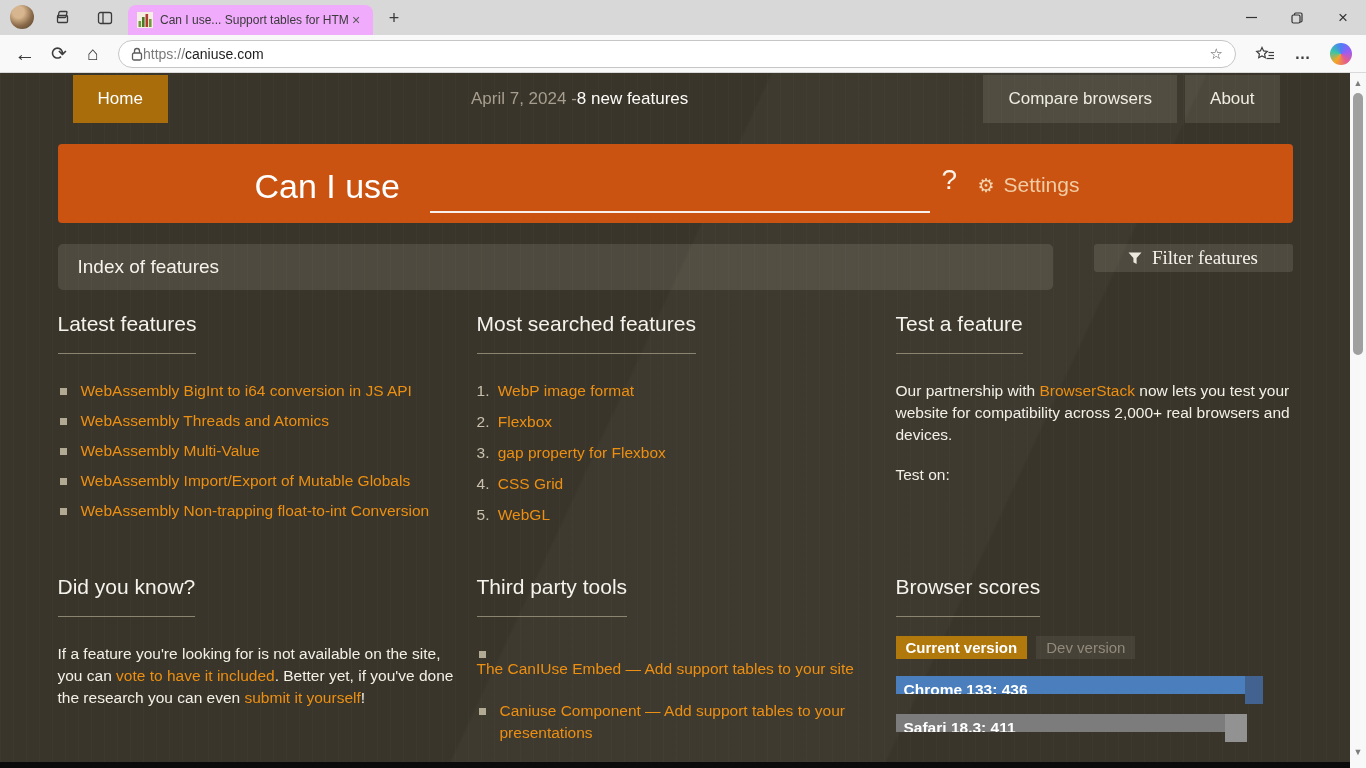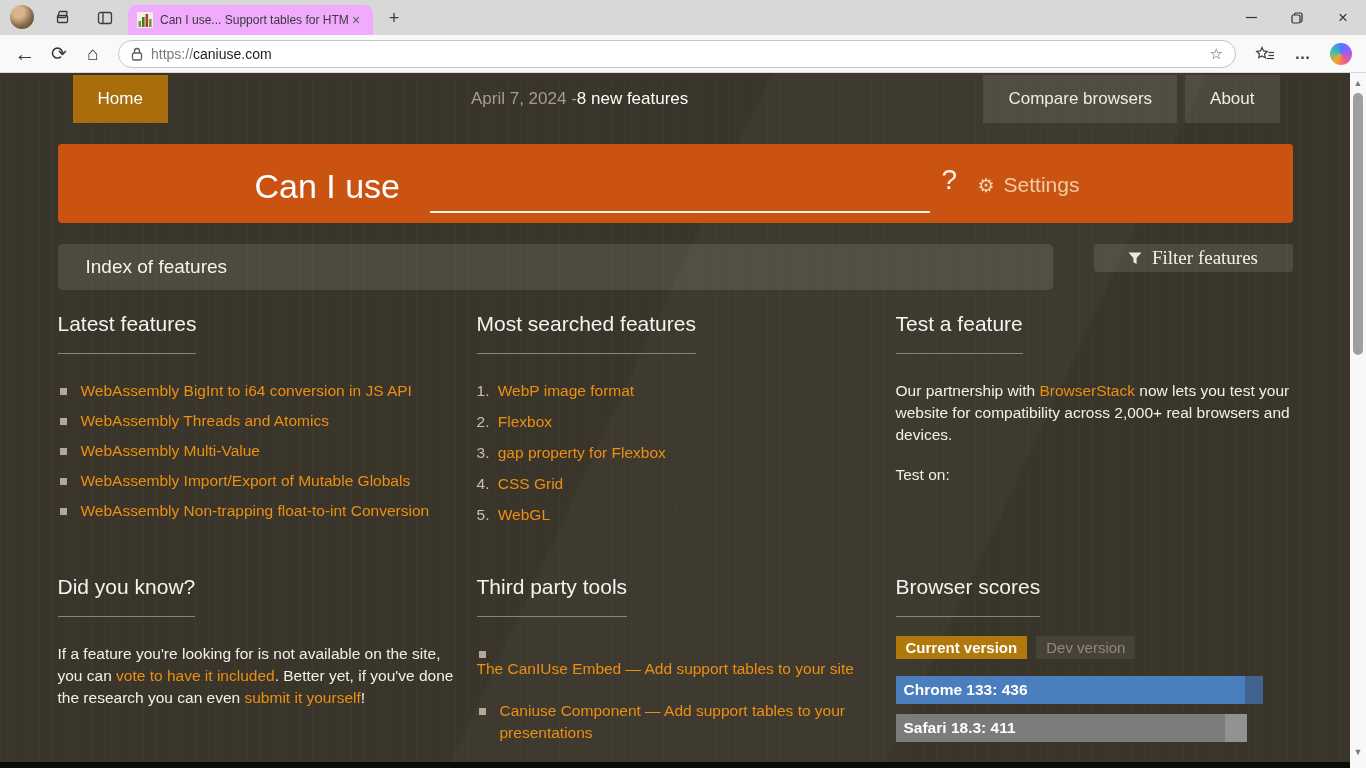--- a/index.html
+++ b/index.html
@@ -24,21 +24,21 @@
   .winbtn { width:46px; height:35px; display:flex; align-items:center; justify-content:center;
     color:#333; cursor:pointer; }
 
   .toolbar { position:absolute; top:35px; left:0; width:1366px; height:38px; background:#f9f9f9;
     display:flex; align-items:center; border-bottom:1px solid #d9d9d9; }
   .nav-icon { width:34px; height:30px; display:flex; align-items:center; justify-content:center;
     font-size:19px; color:#3d3d3d; cursor:pointer; flex:0 0 34px; }
   .nav-icon.back { margin-left:8px; font-size:21px; }
   .urlbar { flex:1; height:28px; margin:0 10px 0 8px; background:#fff; border:1px solid #c6c6c6;
     border-radius:14px; display:flex; align-items:center; padding:0 12px; }
-  .url-text { flex:1; font-size:14px; color:#1d1d1d; margin-left:8px; }
+  .url-text { flex:1; font-size:14px; color:#1d1d1d; }
   .url-scheme { color:#7b7b7b; }
   .url-star { font-size:15px; color:#555; cursor:pointer; }
   .tb-right { display:flex; align-items:center; margin-right:6px; }
   .tb-right > div { width:38px; height:30px; display:flex; align-items:center; justify-content:center; cursor:pointer; }
   .dots { font-size:16px; color:#3d3d3d; letter-spacing:1px; font-weight:bold; }
   .copilot { width:22px; height:22px; border-radius:50%;
     background:conic-gradient(#4f7df7,#9a5cf5,#e65c8f,#f5a623,#37c5ab,#4f7df7); }
 
   
   .page { position:absolute; top:73px; left:0; width:1350px; height:695px; overflow:hidden;
@@ -61,21 +61,21 @@
   .banner-title { position:absolute; left:197px; top:23px; font-size:34px; color:#fff; font-weight:400; }
   .banner-search { position:absolute; left:372px; top:31px; width:500px; height:38px; background:transparent;
     border:none; border-bottom:2px solid rgba(255,255,255,0.92); outline:none; font-size:22px; color:#fff; }
   .banner-help { position:absolute; left:884px; top:20px; font-size:28px; color:#fdf4ea; cursor:pointer; }
   .banner-settings { position:absolute; left:920px; top:29px; display:flex; align-items:center; gap:9px;
     color:#f2cda4; font-size:21px; cursor:pointer; }
   .gear { font-size:19px; color:#f5d6b0; }
 
   .indexrow { display:flex; margin-top:21px; gap:41px; }
   .indexbar { width:995px; height:46px; background:rgba(255,245,225,0.115); border-radius:5px;
-    line-height:46px; padding-left:28px; font-size:19px; color:#f5f3ec; }
+    line-height:46px; padding-left:20px; font-size:19px; color:#f5f3ec; }
   .filterbtn { flex:1; height:28px; background:rgba(255,245,225,0.115); border-radius:3px;
     display:flex; align-items:center; justify-content:center; gap:10px; font-size:19px; color:#f5f3ec; cursor:pointer;font-family:Liberation Serif, serif; }
 
   .grid { display:grid; grid-template-columns:1fr 1fr 1fr; column-gap:22px; margin-top:22px; }
   .grid2 { margin-top:40px; }
 
   h2 { font-size:21px; font-weight:400; color:#f5f3ed; }
   h2 span { display:inline-block; padding-bottom:17px; border-bottom:1px solid #8a8470; }
 
   .col-body { margin-top:26px; font-size:15.5px; line-height:22px; }
@@ -92,21 +92,21 @@
   .para { color:#f3f0e8; }
   .teston { margin-top:18px; }
   .devices { display:grid; grid-template-columns:1fr 1fr; margin-top:17px; }
 
   .score-btns { display:flex; gap:9px; margin-top:19px; }
   .score-btn { font-size:15px; padding:3px 10px; cursor:pointer; }
   .score-btn.active { background:#b1780c; color:#fff; font-weight:bold; }
   .score-btn.inactive { background:rgba(255,245,225,0.07); color:#918a7a; }
   .bars { margin-top:17px; }
   .barrow { display:flex; height:28px; margin-bottom:10px; }
-  .barmain { height:28px; line-height:28px; padding-left:8px; font-size:15.5px; font-weight:bold; color:#fff;
+  .barmain { height:18px; line-height:28px; padding-left:8px; font-size:15.5px; font-weight:bold; color:#fff;
     white-space:nowrap; overflow:hidden; }
   .barcap { height:28px; }
 
   
   .scrollbar { position:absolute; top:73px; right:0; width:16px; height:695px; background:#f8f8f8; }
   .sb-arrow { position:absolute; left:0; width:16px; height:16px; font-size:9px; color:#7d7d7d;
     display:flex; align-items:center; justify-content:center; cursor:pointer; }
   .sb-up { top:2px; } .sb-down { bottom:8px; }
   .sb-thumb { position:absolute; left:3px; top:20px; width:10px; height:262px; background:#9f9f9f; border-radius:5px; cursor:pointer; }
   .bottom-strip { position:absolute; bottom:0; left:0; width:1350px; height:6px; background:#0b0b0b; z-index:40; }

